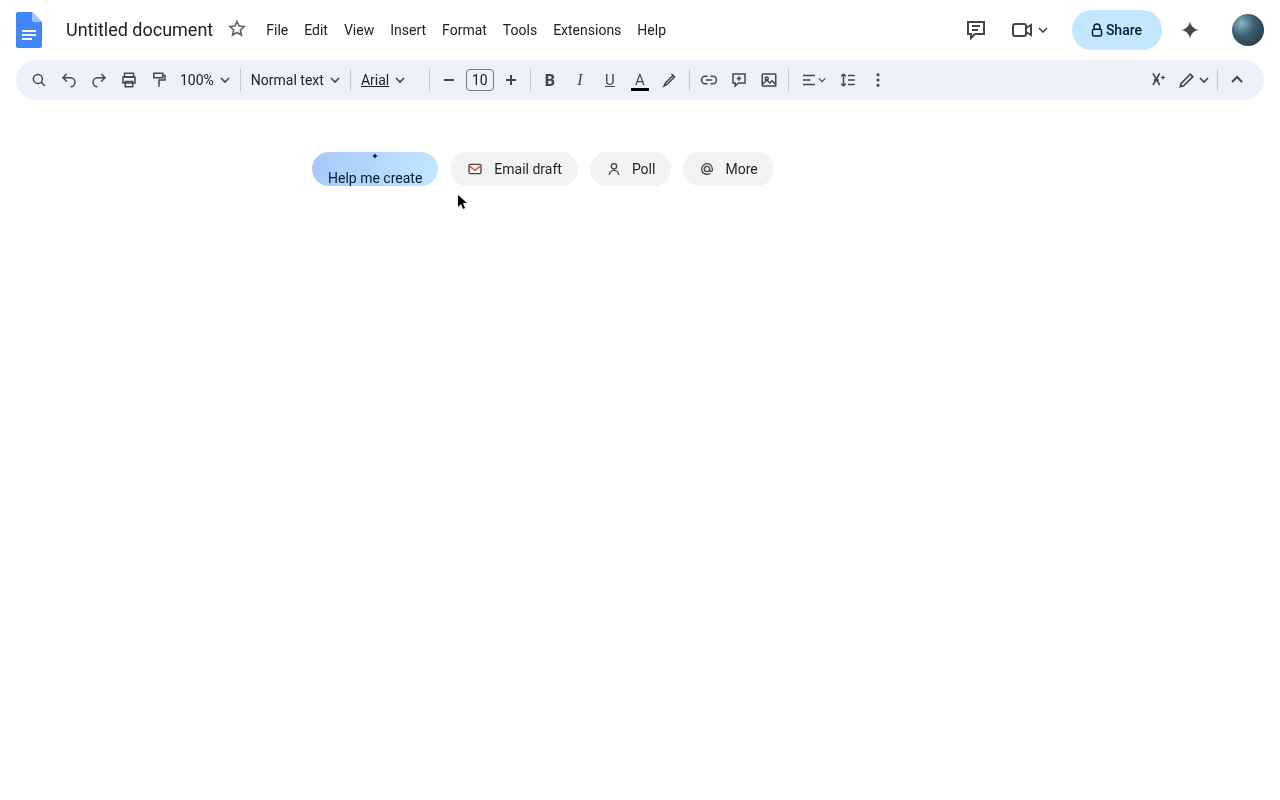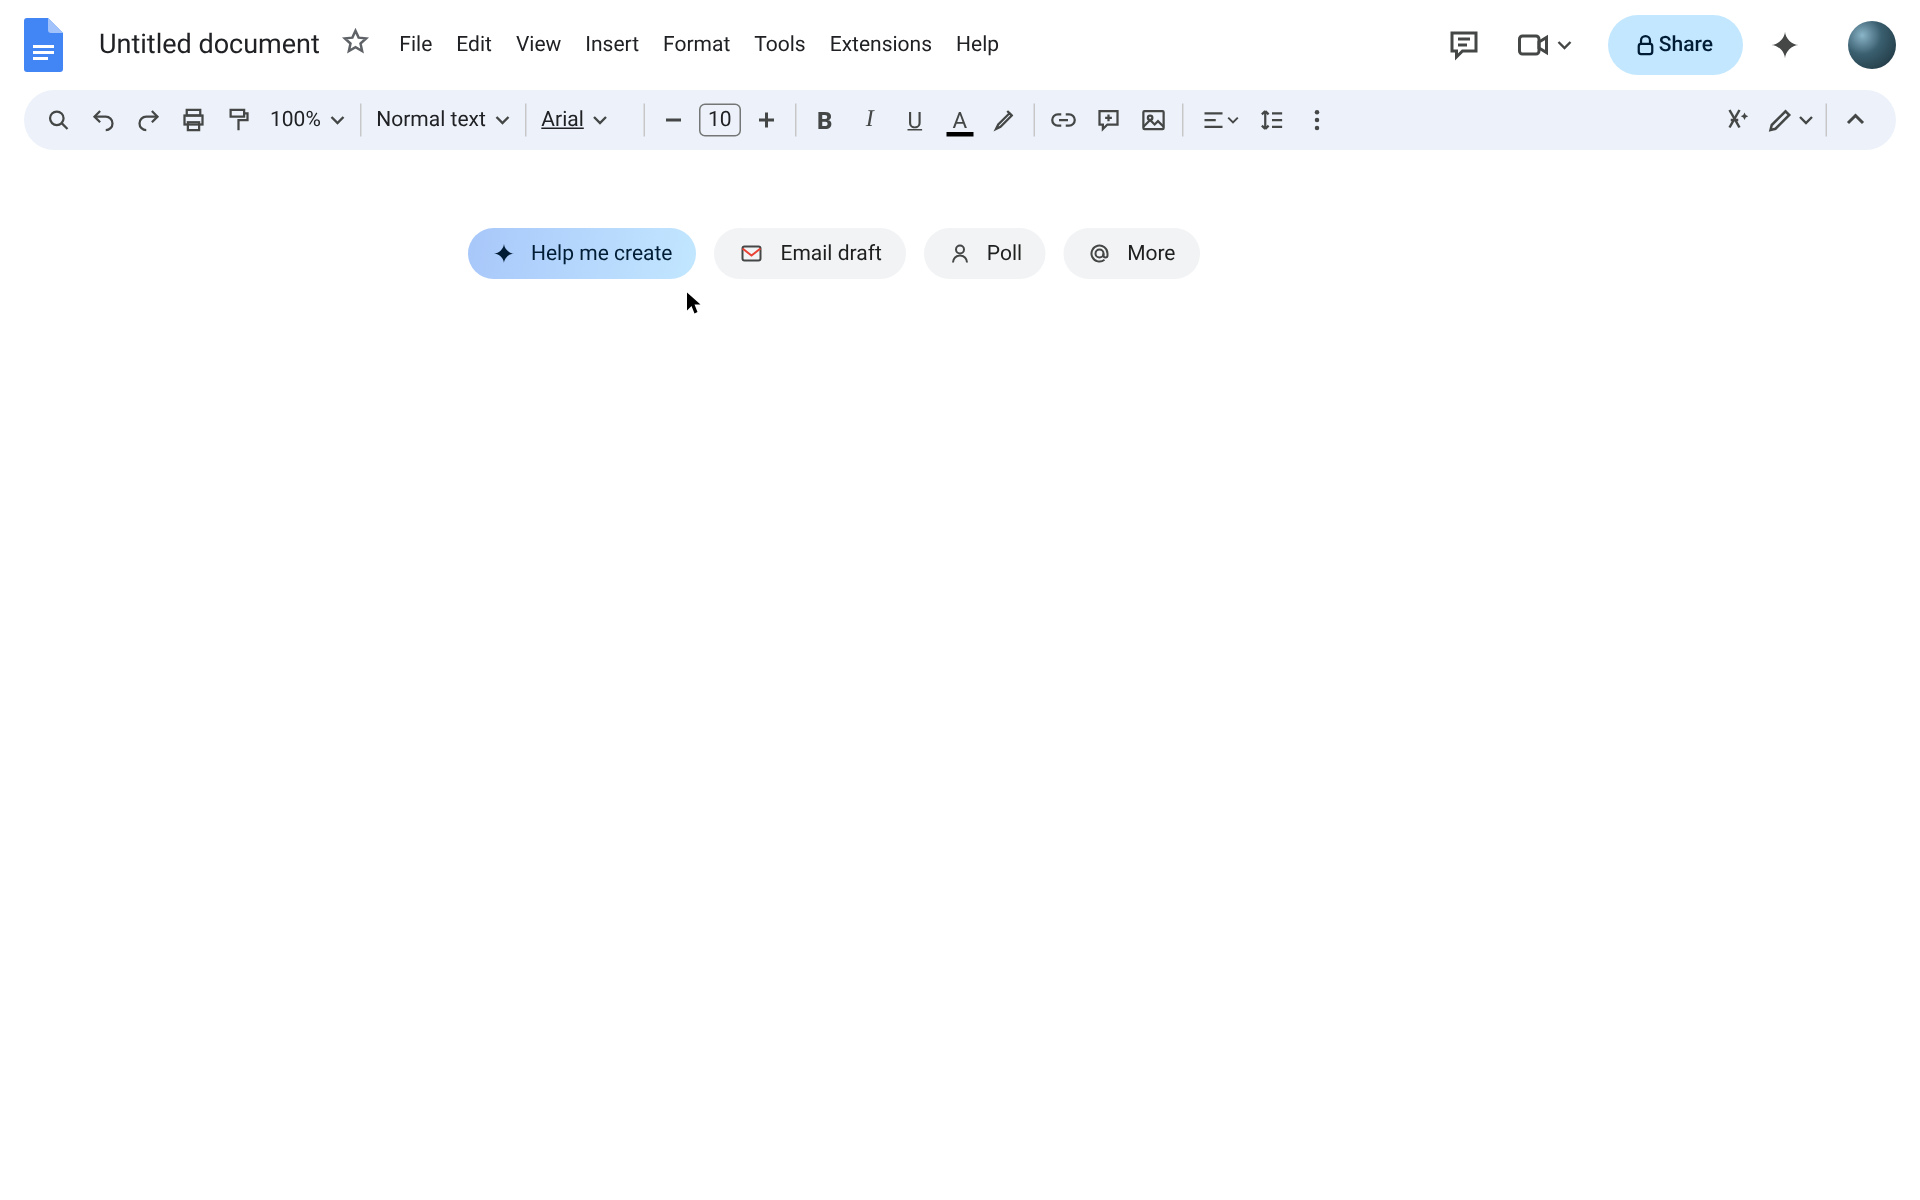--- a/index.html
+++ b/index.html
@@ -96,20 +96,21 @@
     display:flex; gap:12px; align-items:center;
   }
   .chip {
     display:flex;align-items:center;gap:10px;
     height:34px;padding:0 16px;border-radius:20px;
     background:#f1f3f4;color:#1f1f1f;font-size:14px;cursor:pointer;
   }
   .chip-primary {
     background: linear-gradient(100deg, #a8c7fa 0%, #c2e7ff 100%);
     color:#001d35;
+    flex-direction:column;
   }
   .cursor-fake {
     position:absolute;left:457px;top:94px;width:12px;height:16px;
   }
 </style>
 </head>
 <body>
 
 <div class="header">
   <div class="app-icon">

